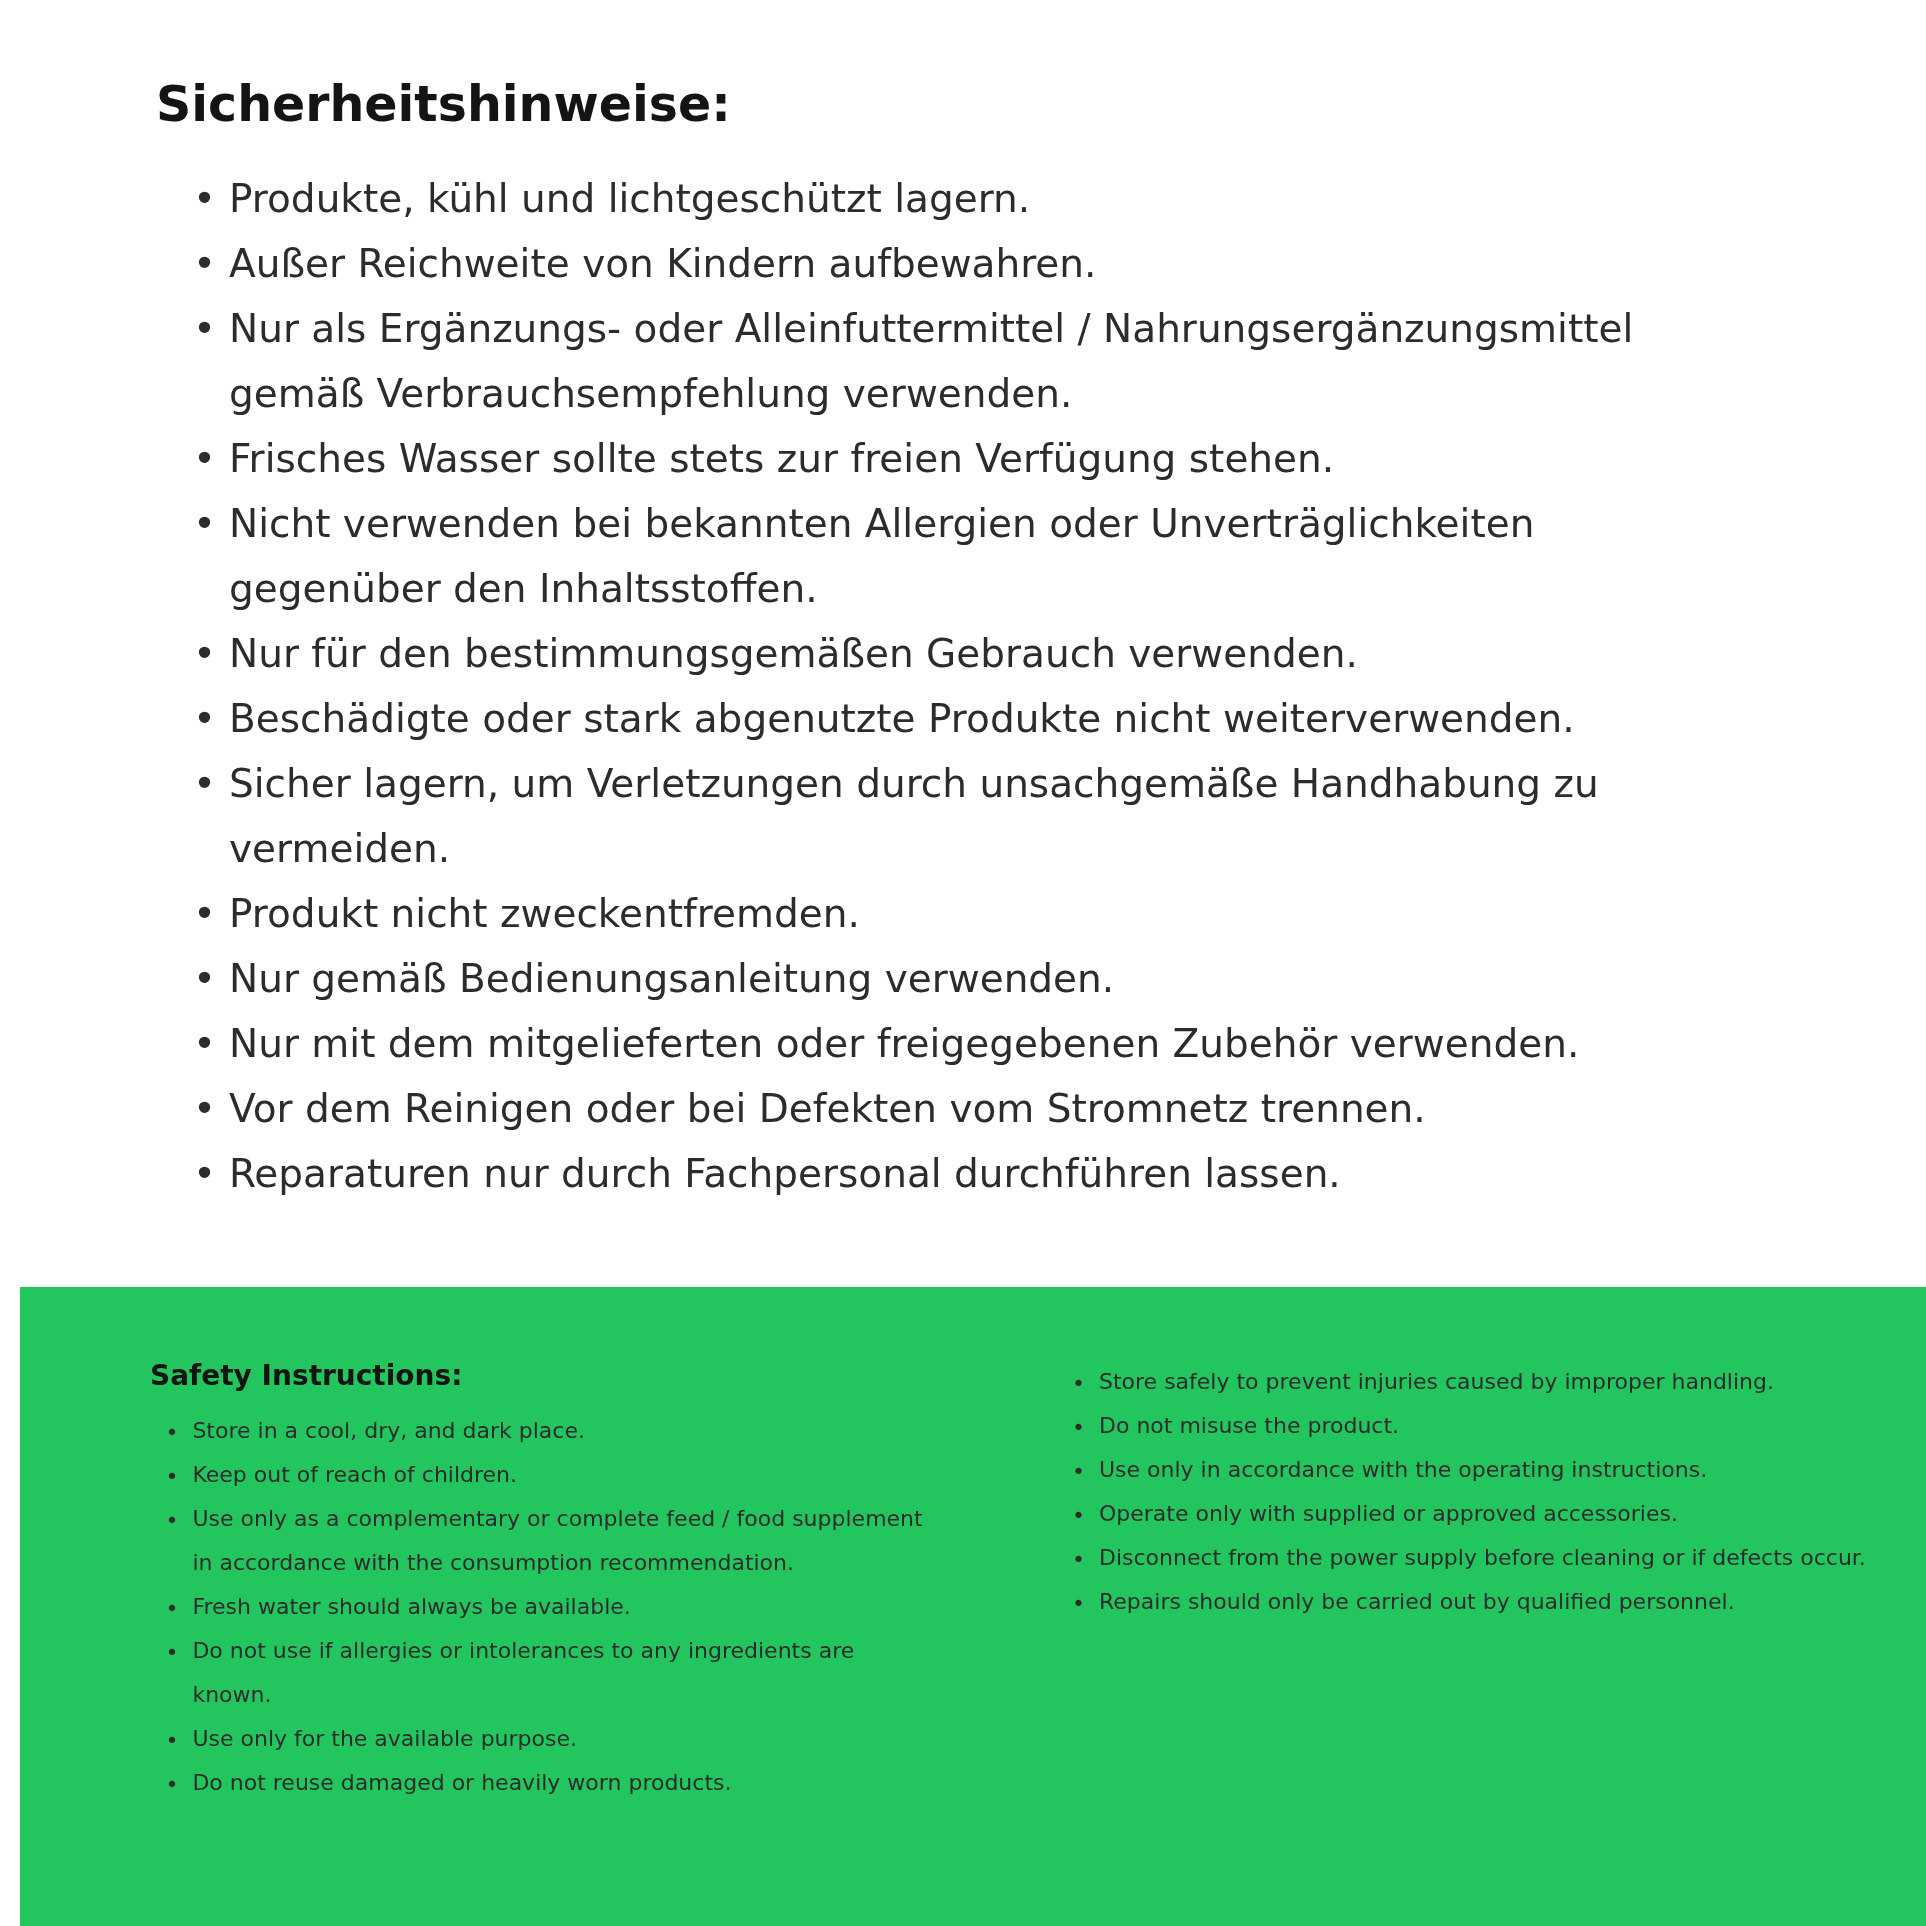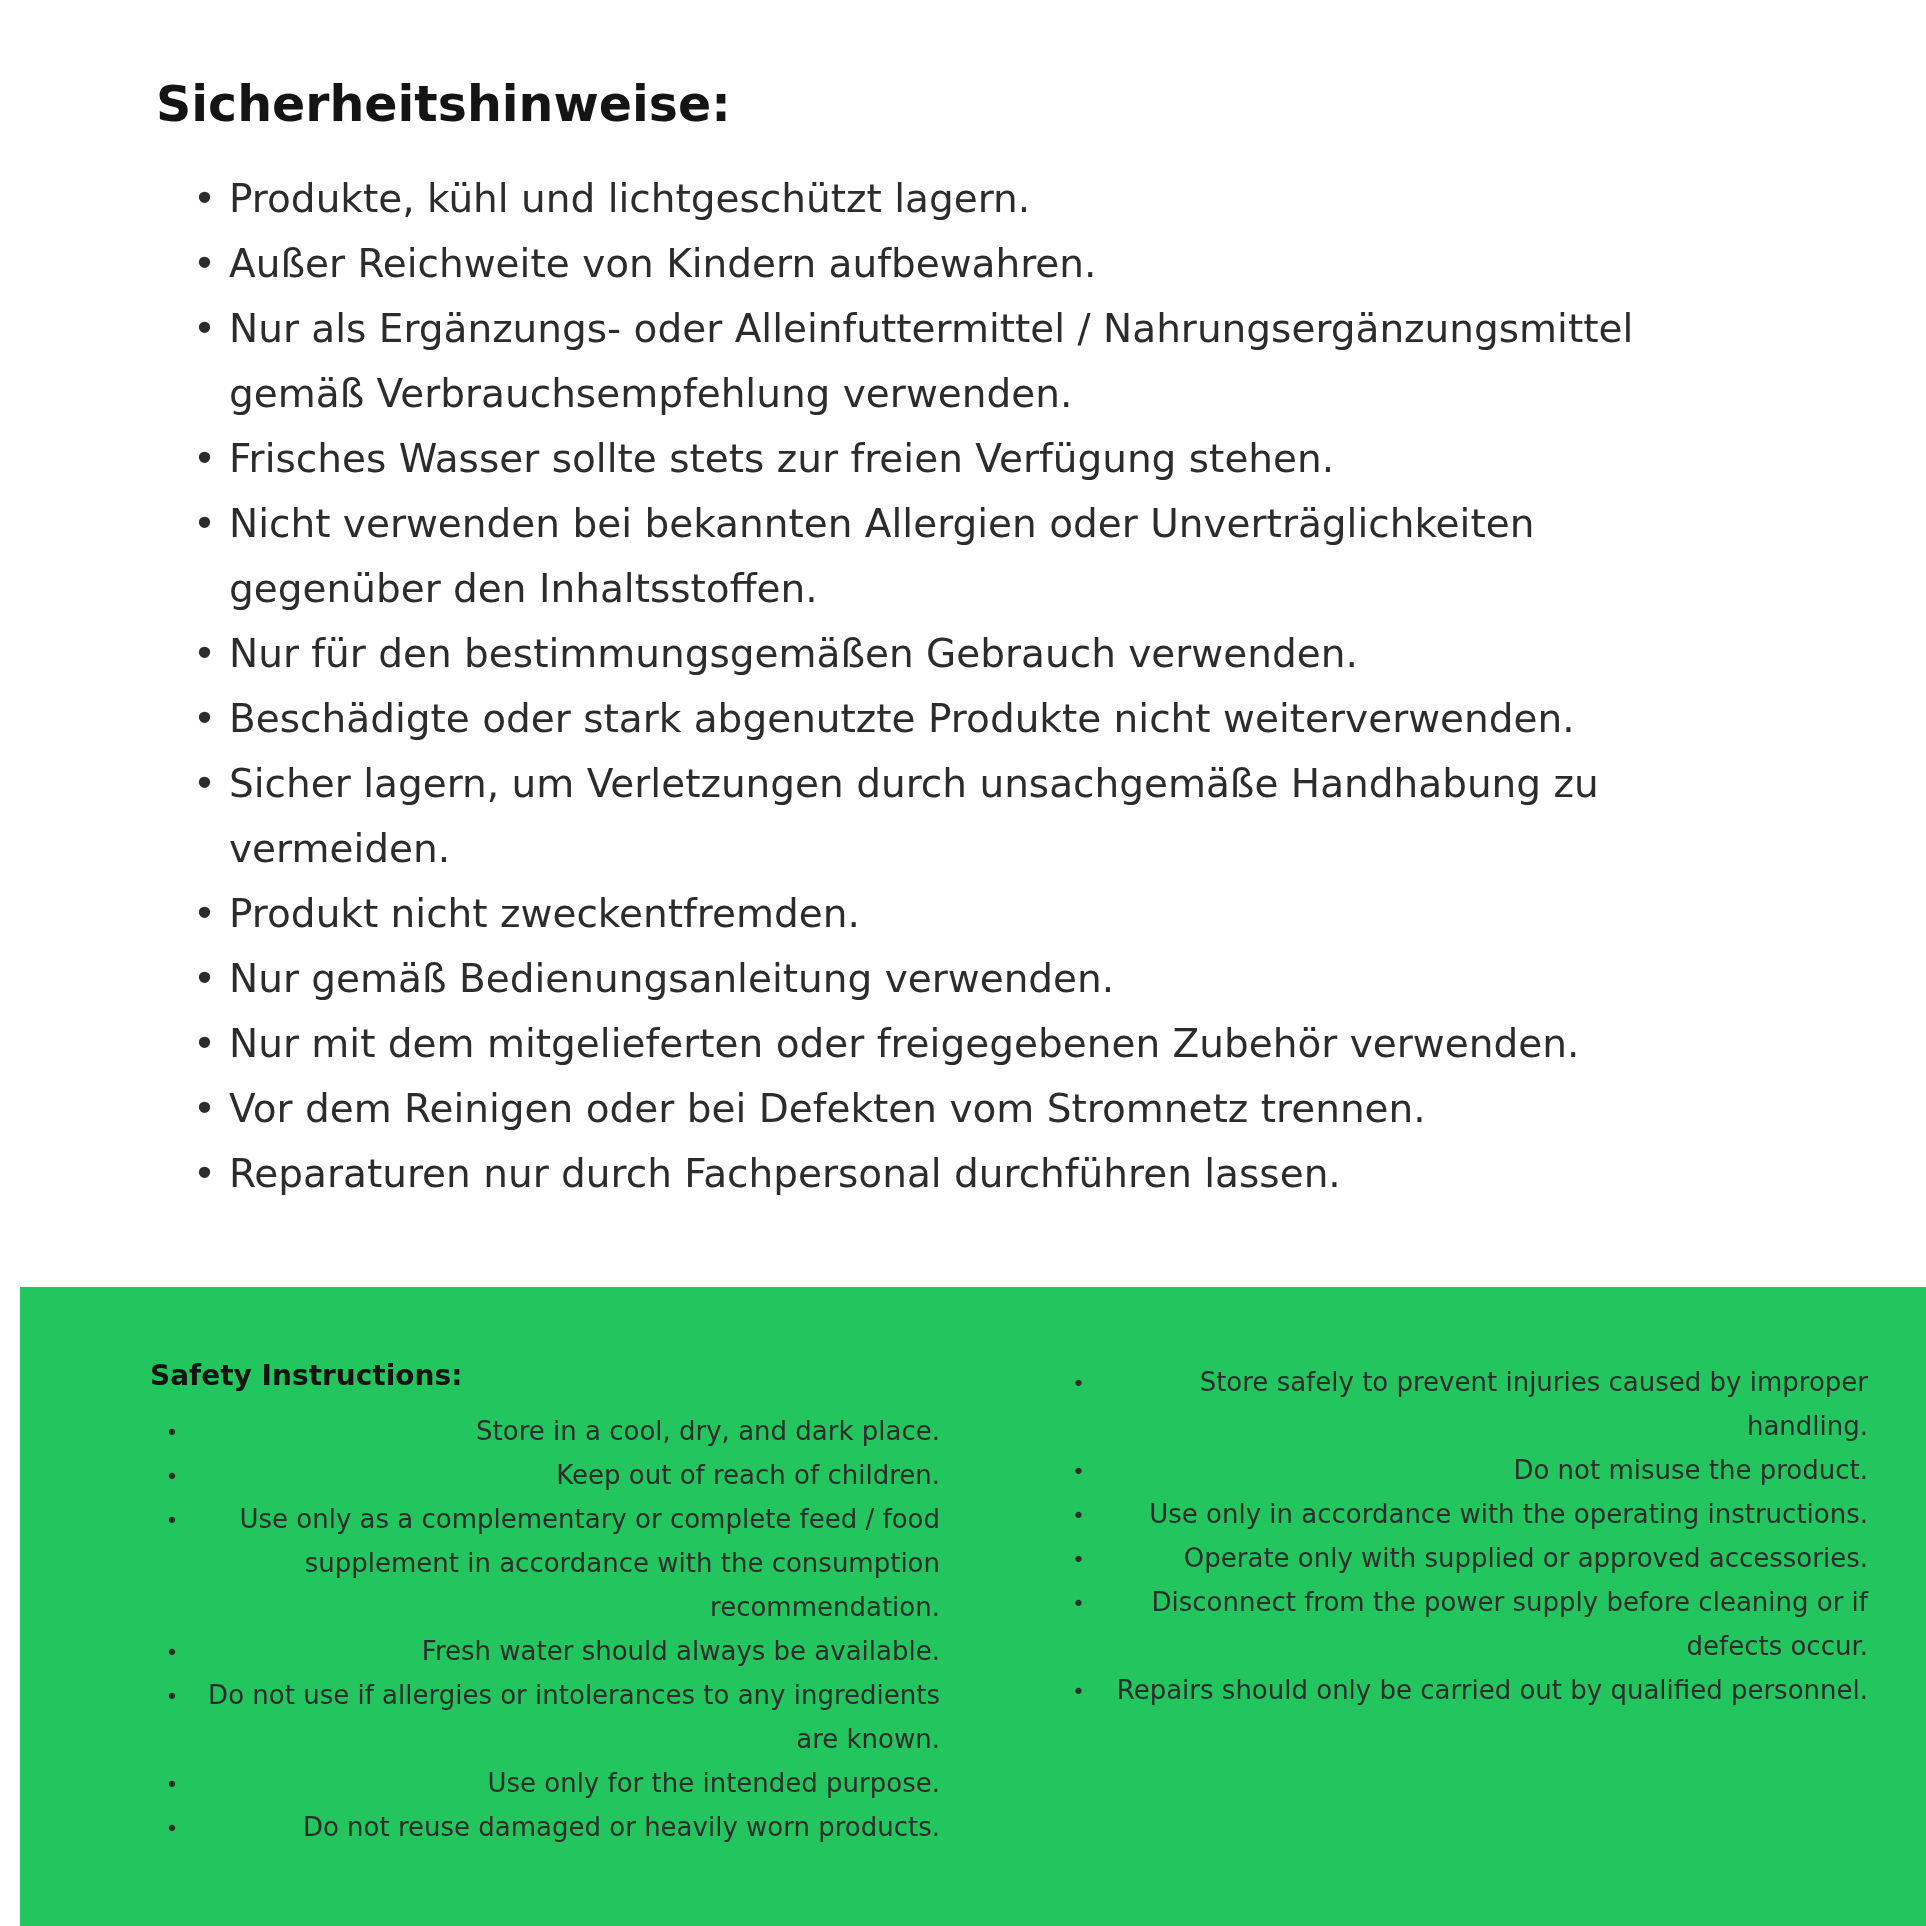--- a/index.html
+++ b/index.html
@@ -65,24 +65,23 @@
     margin-bottom: 16.7px;
   }
   .english-list {
     list-style: none;
     margin-left: 15.4px;
   }
   .col-right .english-list { margin-left: 0; }
   .english-list li {
     position: relative;
     padding-left: 27px;
-    font-size: 26px;
+    font-size: 22px;
     line-height: 44px;
     color: #2c2c2c;
-    text-align: right;
   }
   .english-list li::before {
     content: "\2022";
     position: absolute;
     left: 0;
     font-size: 22px;
     top: 1.9px;
     color: #2c2c2c;
   }
 </style>
@@ -113,21 +112,21 @@
   <section class="english-section">
 
     <div class="col-left">
       <h2 class="english-title">Safety Instructions:</h2>
       <ul class="english-list">
         <li>Store in a cool, dry, and dark place.</li>
         <li>Keep out of reach of children.</li>
         <li>Use only as a complementary or complete feed / food supplement in accordance with the consumption recommendation.</li>
         <li>Fresh water should always be available.</li>
         <li>Do not use if allergies or intolerances to any ingredients are known.</li>
-        <li>Use only for the intended purpose.</li>
+        <li>Use only for the available purpose.</li>
         <li>Do not reuse damaged or heavily worn products.</li>
       </ul>
     </div>
 
     <div class="col-right">
       <ul class="english-list">
         <li>Store safely to prevent injuries caused by improper handling.</li>
         <li>Do not misuse the product.</li>
         <li>Use only in accordance with the operating instructions.</li>
         <li>Operate only with supplied or approved accessories.</li>

